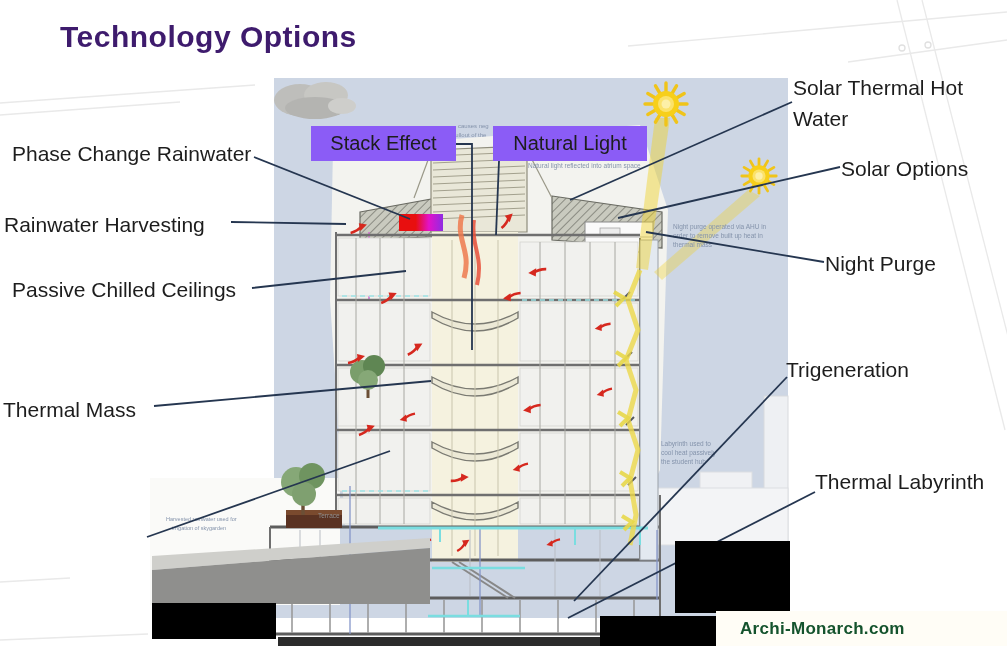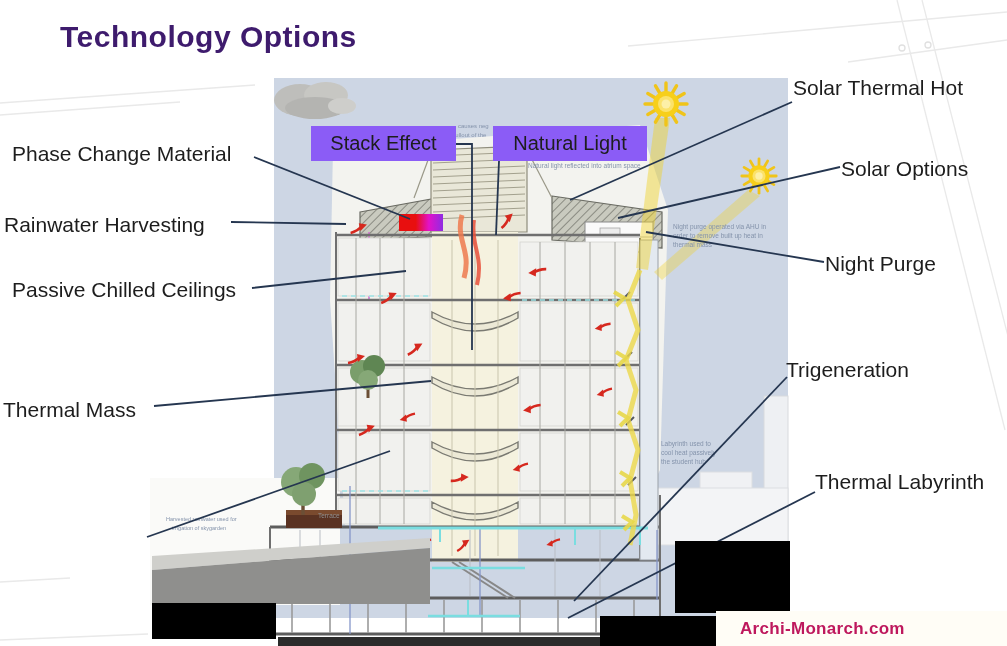--- a/index.html
+++ b/index.html
@@ -18,21 +18,21 @@
   }
   .boxed{
     background:#8b5cf6;display:flex;align-items:center;justify-content:center;
     height:35px;line-height:35px;
   }
   .watermark-band{
     position:absolute;left:716px;top:611px;width:291px;height:35px;
     background:#fffdf6;display:flex;align-items:center;
   }
   .watermark-text{
-    margin-left:24px;font-size:17px;font-weight:700;color:#be185d;letter-spacing:.3px;
+    margin-left:24px;font-size:17px;font-weight:700;color:#14532d;letter-spacing:.3px;
     white-space:nowrap;
   }
   .note{font-family:"Liberation Sans",sans-serif;fill:#8493ab;}
   .note-g{font-family:"Liberation Sans",sans-serif;fill:#8f8f8f;}
 </style>
 </head>
 <body>
 
 <svg class="layer" width="1007" height="646" viewBox="0 0 1007 646">
   <defs>
@@ -334,33 +334,34 @@
   <g fill="#000000">
     <rect x="152" y="603" width="124" height="36"></rect>
     <rect x="675" y="541" width="115" height="72"></rect>
     <rect x="600" y="616" width="118" height="30"></rect>
     <rect x="278" y="637" width="322" height="9" fill="#2b2b2b"></rect>
   </g>
 </svg>
 
 <div class="title">Technology Options</div>
 
-<div class="callout" style="left:12px;top:138px;">Phase Change Material</div>
+<div class="callout" style="left:12px;top:138px;">Phase Change Rainwater</div>
 <div class="callout" style="left:4px;top:209px;">Rainwater Harvesting</div>
 <div class="callout" style="left:12px;top:274px;">Passive Chilled Ceilings</div>
 <div class="callout" style="left:3px;top:394px;">Thermal Mass</div>
 
 <div class="callout" style="left:11px;top:502px;">
 </div>
 
 <div class="callout boxed" style="left:311px;top:126px;width:145px;font-size:20px;">Stack Effect</div>
 <div class="callout boxed" style="left:493px;top:126px;width:154px;font-size:20px;">Natural Light</div>
 
 <div class="callout" style="left:793px;top:72px;">
   <div>Solar Thermal Hot</div>
+  <div>Water</div>
 </div>
 
 <div class="callout" style="left:841px;top:153px;">Solar Options</div>
 <div class="callout" style="left:825px;top:248px;">Night Purge</div>
 <div class="callout" style="left:786px;top:354px;">Trigeneration</div>
 <div class="callout" style="left:815px;top:466px;">Thermal Labyrinth</div>
 
 <div class="watermark-band">
   <span class="watermark-text">Archi-Monarch.com</span>
 </div>

